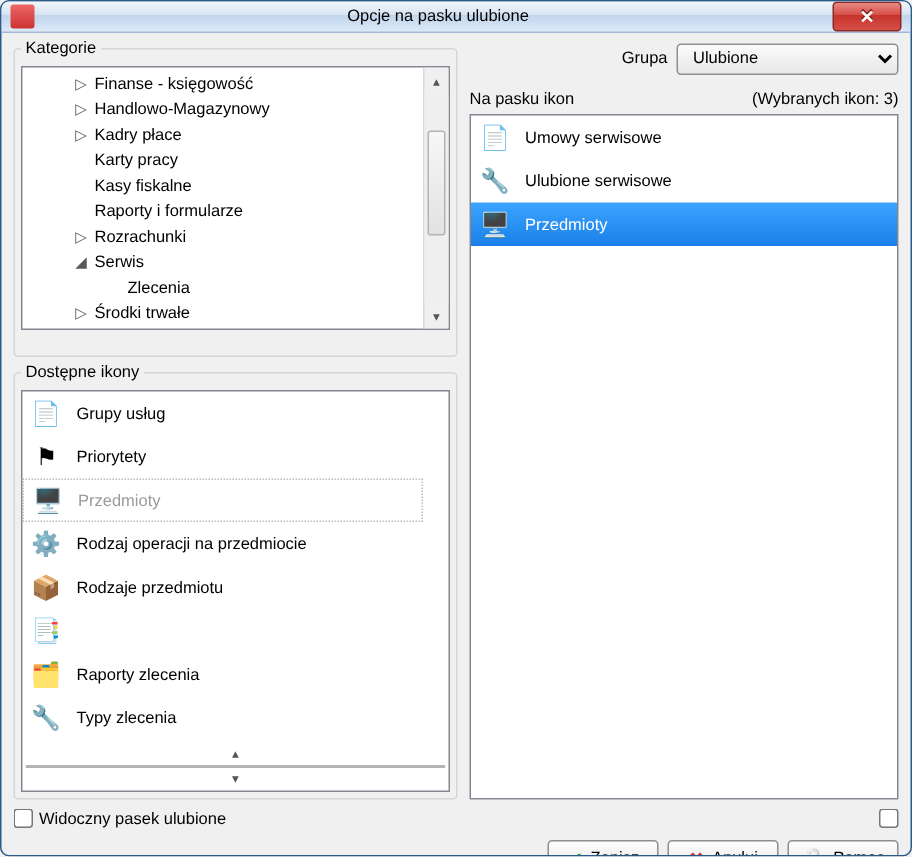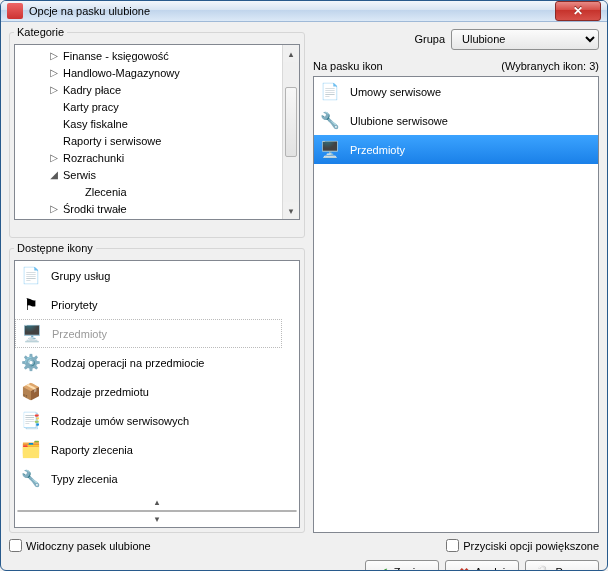--- a/index.html
+++ b/index.html
@@ -1,20 +1,20 @@
 <!DOCTYPE html>
 <html><head>
 <meta charset="utf-8">
 <style>
   * { box-sizing: border-box; margin: 0; padding: 0; font-family: Tahoma, sans-serif; font-size: 11px; }
   body { background: #f0f0f0; width: 608px; height: 571px; overflow: hidden; }
   .window { width: 608px; height: 571px; border: 1px solid #285a8c; background: #f0f0f0; border-radius: 6px; overflow: hidden; display: flex; flex-direction: column; }
   .titlebar { height: 30px; background: linear-gradient(#f2f6fb, #d7e4f2 45%, #c1d5ec 46%, #dce9f7); display: flex; align-items: center; padding: 0 6px; border-bottom: 1px solid #9fb9d7; }
   .titlebar .app-icon { width: 16px; height: 16px; margin-right: 6px; background: linear-gradient(#e66, #c33); border-radius: 2px; }
-  .titlebar .title { flex: 1; color: #000; }
+  .titlebar .title { flex: 1; color: #000; text-align: center; }
   .titlebar .close { width: 46px; height: 20px; background: linear-gradient(#e88a86, #d64d46 45%, #c6332c 46%, #d65049); border: 1px solid #8a2b27; border-radius: 3px; display: flex; align-items: center; justify-content: center; color: #fff; font-weight: bold; font-size: 12px; text-shadow: 0 -1px #7a211d; }
   .content { flex: 1; display: flex; flex-direction: column; padding: 4px 8px 8px 8px; gap: 4px; }
   .top-row { display: flex; align-items: flex-start; gap: 8px; flex: 1; min-height: 0; }
   .left-col { width: 296px; display: flex; flex-direction: column; gap: 4px; height: 100%; }
   .right-col { flex: 1; display: flex; flex-direction: column; gap: 4px; height: 100%; }
   fieldset { border: 1px solid #d6d6d6; border-radius: 3px; padding: 6px 4px 4px 4px; display: flex; flex-direction: column; }
   fieldset legend { padding: 0 3px; color: #000; }
   .tree-box { flex: 1; border: 1px solid #828790; background: #fff; overflow: hidden; position: relative; }
   .tree-box .vscroll { position: absolute; right: 0; top: 0; bottom: 0; width: 17px; background: #f0f0f0; border-left: 1px solid #d9d9d9; display: flex; flex-direction: column; }
   .vscroll .arrow { height: 17px; display: flex; align-items: center; justify-content: center; color: #555; font-size: 9px; }
@@ -85,21 +85,21 @@
                 <div class="row indent1">
                   <span class="exp"></span>
                   <span class="label">Karty pracy</span>
                 </div>
                 <div class="row indent1">
                   <span class="exp"></span>
                   <span class="label">Kasy fiskalne</span>
                 </div>
                 <div class="row indent1">
                   <span class="exp"></span>
-                  <span class="label">Raporty i serwisowe</span>
+                  <span class="label">Raporty i formularze</span>
                 </div>
                 <div class="row indent1">
                   <span class="exp">▷</span>
                   <span class="label">Rozrachunki</span>
                 </div>
                 <div class="row indent1">
                   <span class="exp">◢</span>
                   <span class="label">Serwis</span>
                 </div>
                 <div class="row indent2">
@@ -140,21 +140,20 @@
                 <div class="item">
                   <span class="ico">⚙️</span>
                   <span>Rodzaj operacji na przedmiocie</span>
                 </div>
                 <div class="item">
                   <span class="ico">📦</span>
                   <span>Rodzaje przedmiotu</span>
                 </div>
                 <div class="item">
                   <span class="ico">📑</span>
-                  <span>Rodzaje umów serwisowych</span>
                 </div>
                 <div class="item">
                   <span class="ico">🗂️</span>
                   <span>Raporty zlecenia</span>
                 </div>
                 <div class="item">
                   <span class="ico">🔧</span>
                   <span>Typy zlecenia</span>
                 </div>
               </div>
@@ -199,21 +198,20 @@
 
     </div>
 
     <div class="checks-row">
       <label>
         <input type="checkbox" style="">
         <span>Widoczny pasek ulubione</span>
       </label>
       <label>
         <input type="checkbox" style="">
-        <span>Przyciski opcji powiększone</span>
       </label>
     </div>
 
     <div class="buttons-row">
       <div class="btn">
         <span class="bi save-i">✔</span>
         <span><u>Z</u><span>apisz</span></span>
       </div>
       <div class="btn">
         <span class="bi cancel-i">✖</span>

